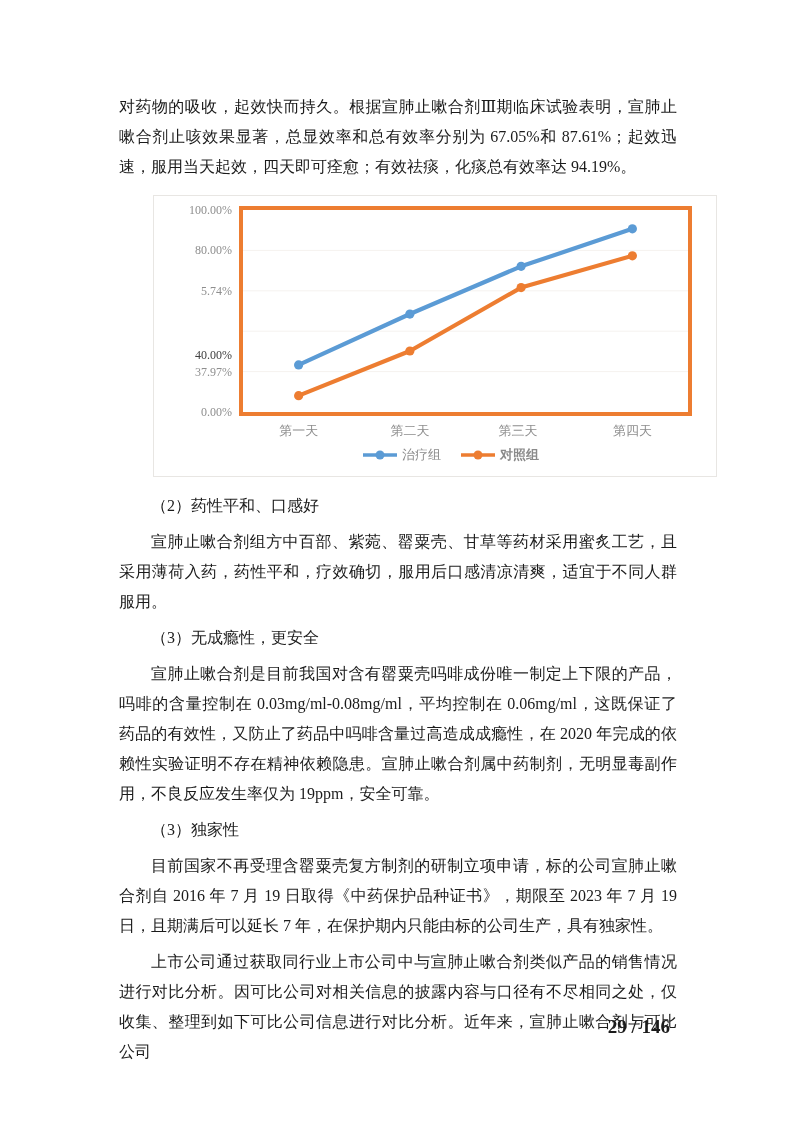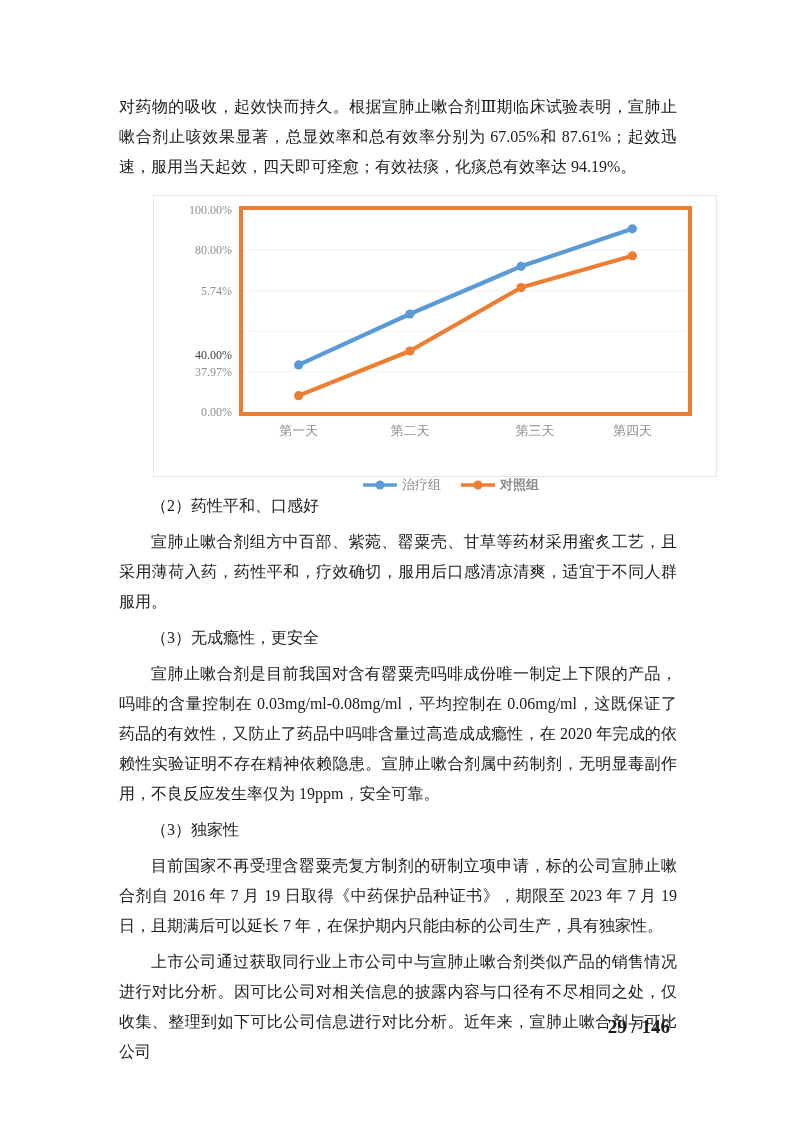--- a/index.html
+++ b/index.html
@@ -48,21 +48,21 @@
   }
   .xlab{
     position:absolute;width:90px;top:226px;
     text-align:center;
     font-size:13px;line-height:18px;
   }
   .legend{
     position:absolute;left:0;right:0;top:250px;
     display:flex;justify-content:center;align-items:center;gap:20px;
   }
-  .legend-item{display:flex;align-items:center;gap:5px;margin-top:30px;}
+  .legend-item{display:flex;align-items:center;gap:5px;}
   .legend-label{font-size:13px;color:#8a8a8a;}
   .page-num{
     position:absolute;top:1016px;right:123px;
     font-size:19px;font-weight:bold;color:#1b1b1b;
     font-family:"Liberation Serif","DejaVu Serif",serif;
   }
 </style>
 </head>
 <body>
 
@@ -92,21 +92,21 @@
             </svg>
           </div>
       <span class="ylab" style="top: 6px; color: rgb(142, 142, 142);">100.00%</span>
           <span class="ylab" style="top: 46.4px; color: rgb(142, 142, 142);">80.00%</span>
           <span class="ylab" style="top: 86.8px; color: rgb(142, 142, 142);">5.74%</span>
           <span class="ylab" style="top: 126px; color: #404040; margin-top: 25px;">40.00%</span>
           <span class="ylab" style="top: 167.6px; color: rgb(142, 142, 142);">37.97%</span>
           <span class="ylab" style="top: 208px; color: rgb(142, 142, 142);">0.00%</span>
           <span class="xlab" style="left: 67.625px; color: rgb(142, 142, 142);">第一天</span>
           <span class="xlab" style="left: 178.875px; color: rgb(142, 142, 142);">第二天</span>
-          <span class="xlab" style="left: 304px; color: rgb(142, 142, 142);">第三天</span>
+          <span class="xlab" style="left: 287px; color: rgb(142, 142, 142);">第三天</span>
           <span class="xlab" style="left: 401.375px; color: rgb(142, 142, 142);">第四天</span>
           <div class="legend">
             <div class="legend-item">
               <svg width="34" height="10">
                 <line x1="0" x2="34" y1="5" y2="5" stroke="#5B9BD5" stroke-width="3.5"></line>
                 <circle cx="17" cy="5" r="4.5" fill="#5B9BD5"></circle>
               </svg>
               <span class="legend-label" style="color: rgb(138, 138, 138);">治疗组</span>
             </div>
             <div class="legend-item">

